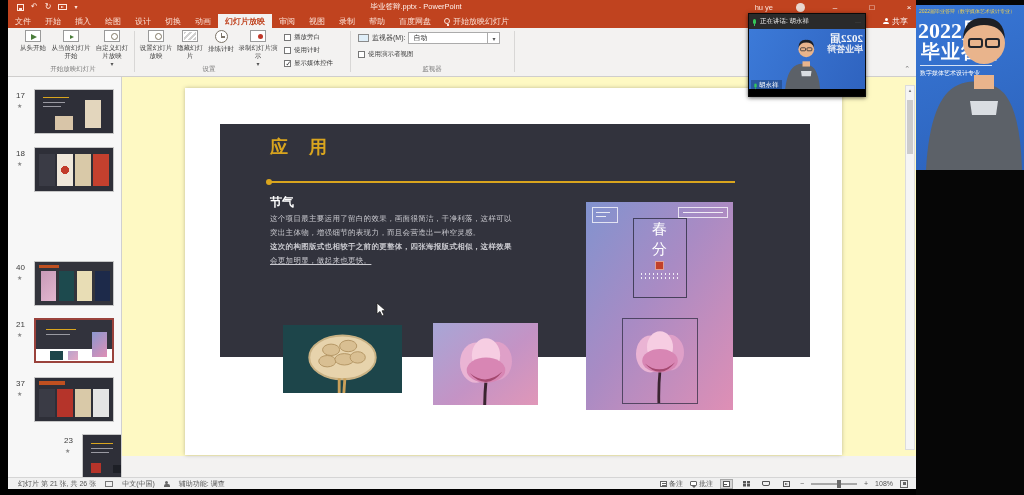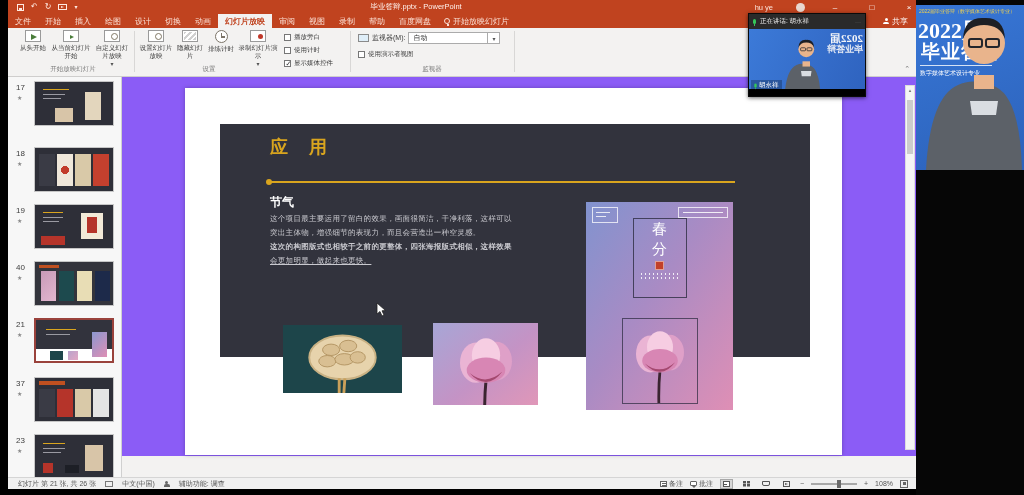--- a/index.html
+++ b/index.html
@@ -77,21 +77,21 @@
          background-position:8px 7px,8px 12px,8px 16px,52px 12px,46px 8px,6px 31px; background-size:20px 1px,20px 1px,16px 1px,10px 16px,22px 26px,24px 9px; background-color:#2e2f38; }
   .a20 { background-image:linear-gradient(#c05020,#c05020),linear-gradient(135deg,#c79ab8,#e3b6cf),linear-gradient(#1d4a4e,#1d4a4e),linear-gradient(#e8ddb5,#e8ddb5),linear-gradient(#1d2a4a,#1d2a4a);
          background-position:4px 3px,6px 9px,24px 9px,42px 9px,60px 9px; background-size:20px 3px,15px 30px,15px 30px,15px 30px,15px 30px; background-color:#33343c; }
   .a21 { background-image:linear-gradient(#d9a51e,#d9a51e),linear-gradient(#9a9aa2,#9a9aa2),linear-gradient(135deg,#8b97d0,#df8fb5),linear-gradient(#1d454a,#1d454a),linear-gradient(135deg,#b9a3cc,#e3a8c4),linear-gradient(#32333d,#32333d);
          background-position:10px 9px,10px 14px,56px 12px,14px 31px,32px 31px,0 0; background-size:30px 1px,24px 1px,15px 25px,13px 9px,10px 9px,80px 29px; background-color:#ffffff; }
   .a22 { background-image:linear-gradient(#c05020,#c05020),linear-gradient(#3a3b45,#3a3b45),linear-gradient(#b5342a,#b5342a),linear-gradient(#d9c9a8,#d9c9a8),linear-gradient(#e4e4e4,#e4e4e4);
          background-position:4px 3px,4px 11px,22px 11px,40px 11px,58px 11px; background-size:26px 4px,16px 28px,16px 28px,16px 28px,16px 28px; background-color:#2e2f38; }
   .a23 { background-image:linear-gradient(#d9a51e,#d9a51e),linear-gradient(#9a9aa2,#9a9aa2),linear-gradient(#9a9aa2,#9a9aa2),linear-gradient(#b5342a,#b5342a),linear-gradient(#1d1f26,#1d1f26),linear-gradient(#d8c5a8,#d8c5a8);
          background-position:8px 8px,8px 13px,8px 17px,8px 28px,30px 30px,50px 10px; background-size:22px 1px,22px 1px,18px 1px,10px 10px,14px 8px,18px 26px; background-color:#2e2f38; }
 
-  #workspace { left:114px; top:0; right:0; width:794px; height:379px; background:#8b5cf6; }
+  #workspace { left:114px; top:0; right:0; width:794px; height:379px; background:#fef9c3; }
   #vscroll { right:1px; top:8px; width:10px; height:365px; background:#f5f5f5; border:1px solid #dcdcdc; font-size:5px; color:#777; text-align:center; line-height:9px; }
   #vthumb { position:absolute; left:1px; top:14px; width:6px; height:54px; background:#cccccc; }
 
   
   #slide { left:63px; top:11px; width:657px; height:367px; background:#fff; box-shadow:0 0 4px rgba(0,0,0,0.25); }
   #darkrect { left:35px; top:36px; width:590px; height:233px; background:#32333d; }
   #slide-title { left:85px; top:47px; font-size:18px; letter-spacing:8px; color:#d9a51e; font-weight:bold; }
   #goldline { left:85px; top:93px; width:465px; height:2px; background:#d9a51e; }
   #goldline::before { content:""; position:absolute; left:-4px; top:-2px; width:6px; height:6px; border-radius:50%; background:#d9a51e; }
   #slide-heading { left:85px; top:106px; font-size:12px; font-weight:bold; color:#fff; }
@@ -312,51 +312,46 @@
       </div>
       <div class="grouplabel">监视器</div>
     </div>
     <div class="gsep" style="left:506px;"></div>
     <div class="collapse-caret">⌃</div>
   </div>
 
   <div id="mainarea" class="abs">
 
     <div id="thumbpanel" class="abs">
-      <div class="thumb-item" style="top:4px;">
+      <div class="thumb-item" style="top:12px;">
         <span class="tnum">17</span>
         <span class="tstar">★</span>
         <div class="tart a17"></div>
       </div>
       <div class="thumb-item" style="top:70px;">
         <span class="tnum">18</span>
         <span class="tstar">★</span>
         <div class="tart a18"></div>
       </div>
-      <div class="thumb-item" style="top:127px;">
-        <span class="tnum">19</span>
-        <span class="tstar">★</span>
-        <div class="tart a19"></div>
-      </div>
       <div class="thumb-item" style="top:184px;">
         <span class="tnum">40</span>
         <span class="tstar">★</span>
         <div class="tart a20"></div>
       </div>
       <div class="thumb-item sel" style="top:241px;">
         <span class="tnum">21</span>
         <span class="tstar">★</span>
         <div class="tart a21"></div>
       </div>
       <div class="thumb-item" style="top:300px;">
         <span class="tnum">37</span>
         <span class="tstar">★</span>
         <div class="tart a22"></div>
       </div>
-      <div class="thumb-item" style="top:357px;">
+      <div class="thumb-item" style="top:357px;margin-left:48px;">
         <span class="tnum">23</span>
         <span class="tstar">★</span>
         <div class="tart a23"></div>
       </div>
     </div>
 
     <div id="workspace" class="abs">
       <div id="slide" class="abs">
         <div id="darkrect" class="abs"></div>
         <div id="slide-title" class="abs">应  用</div>

